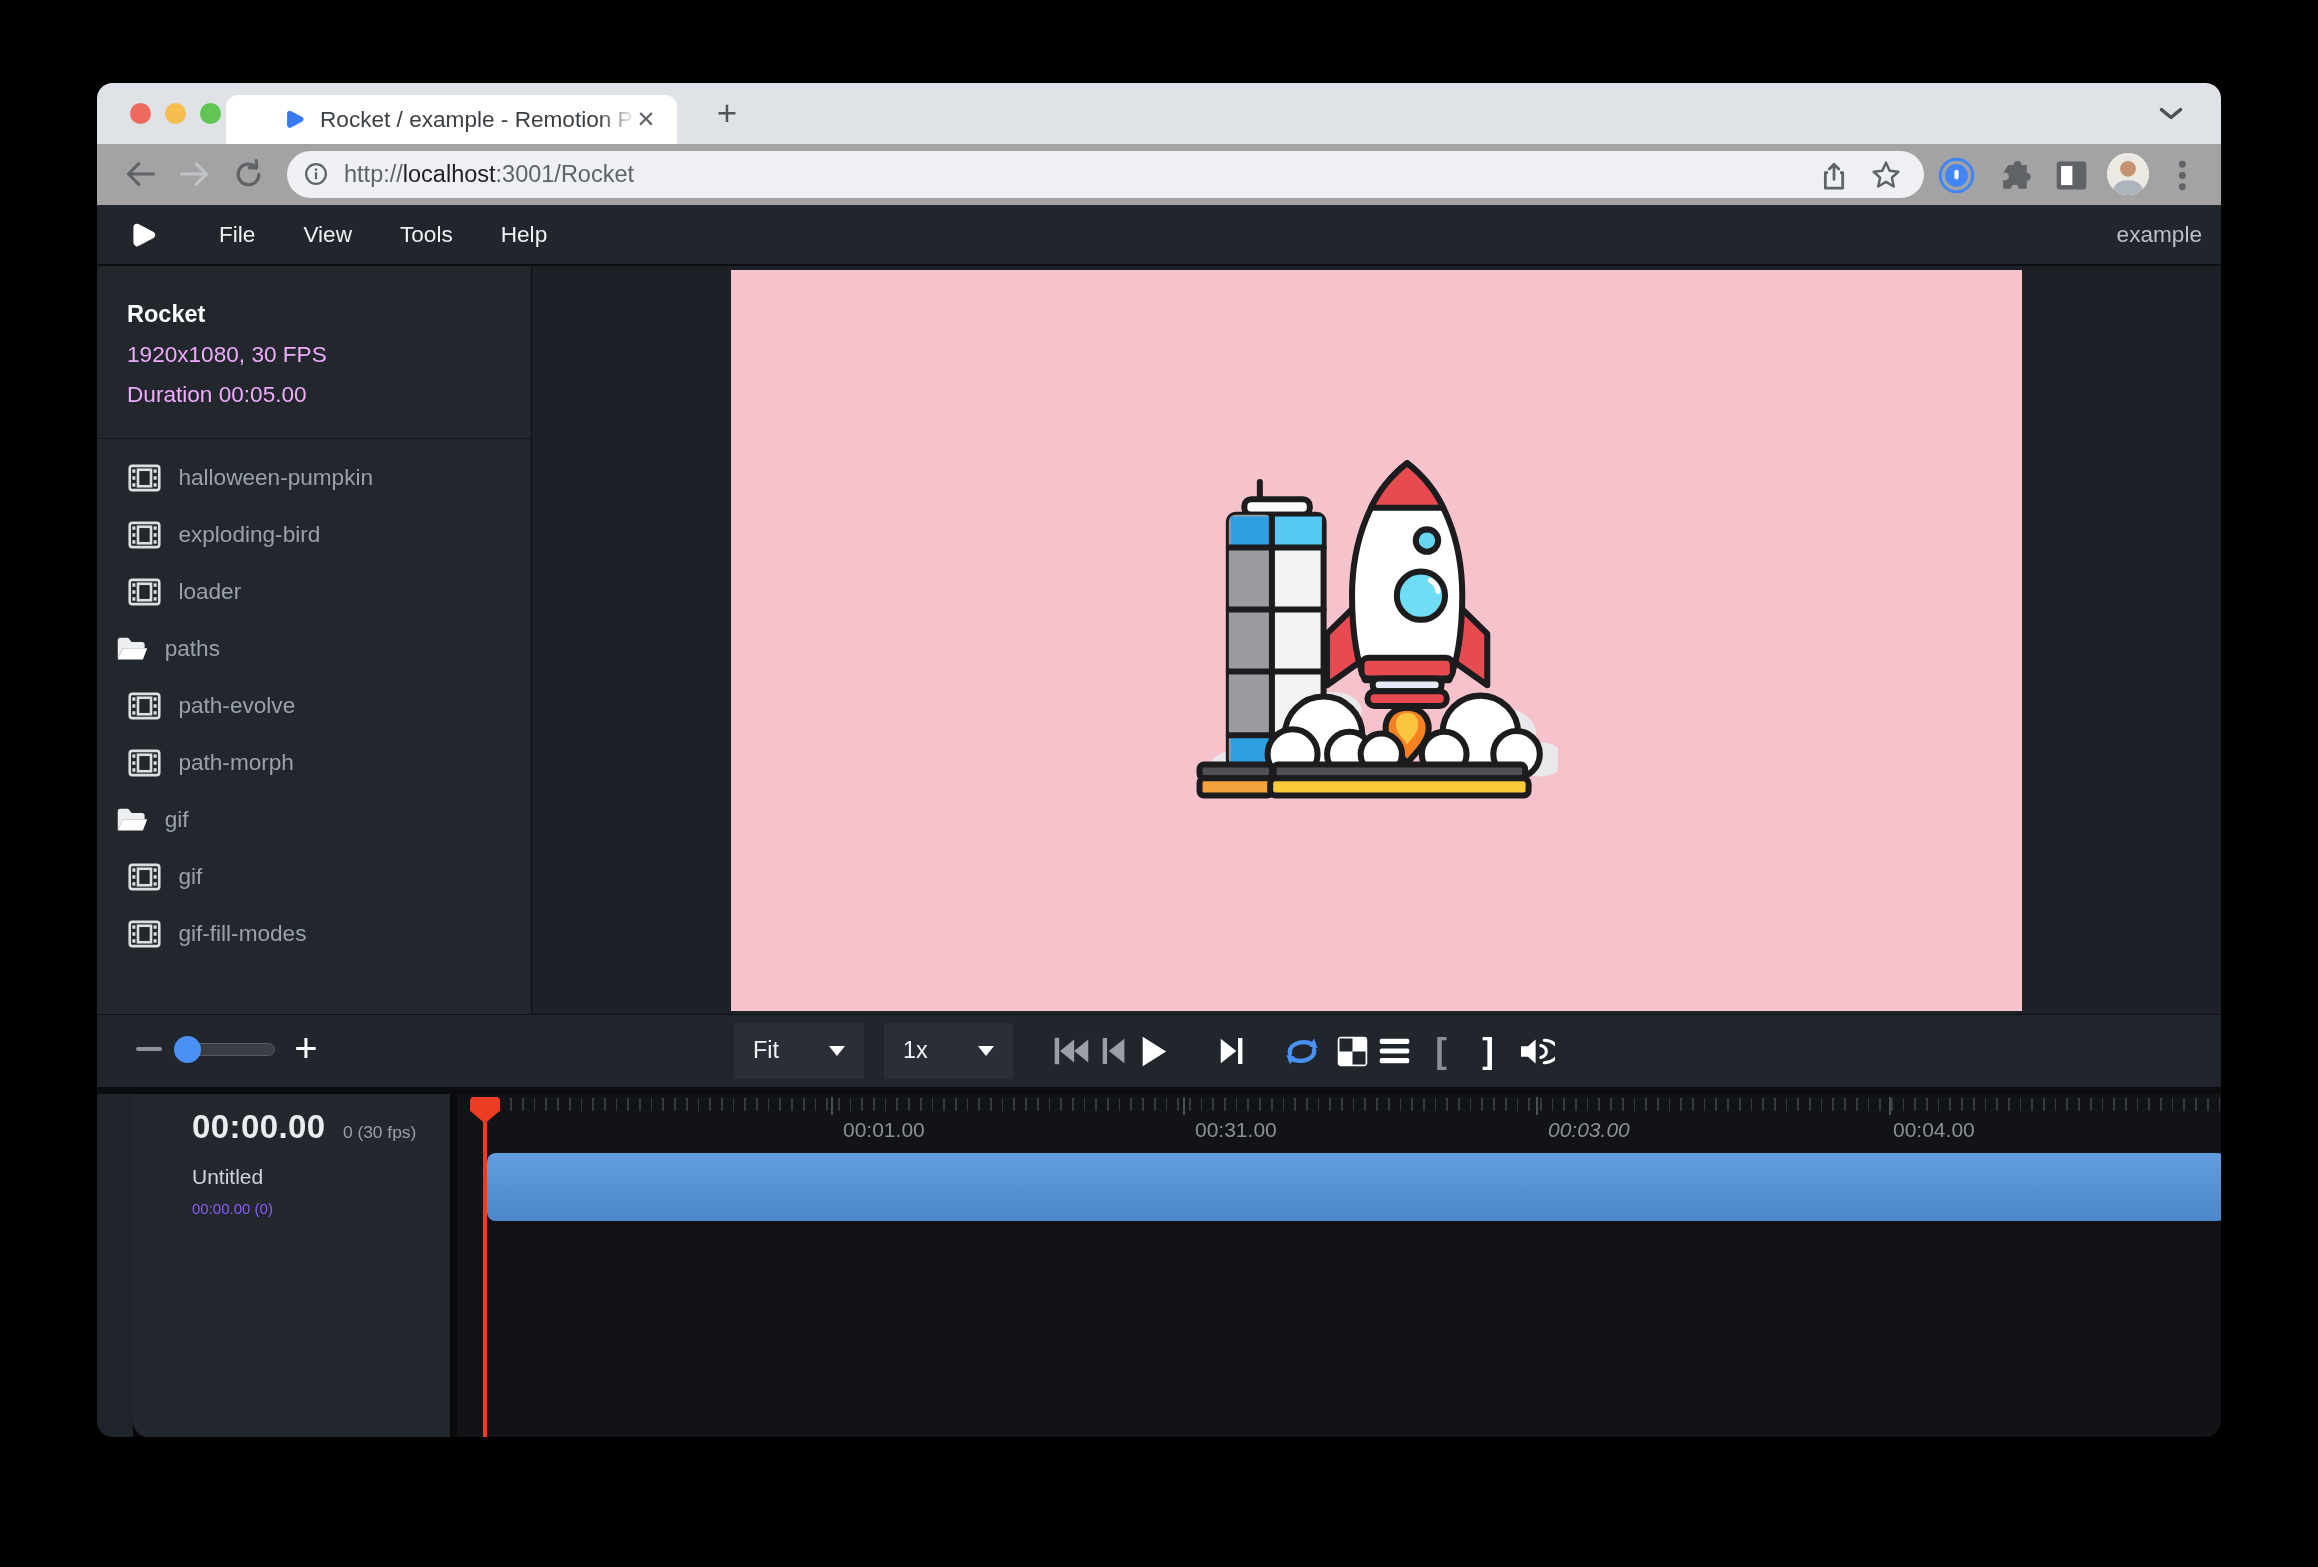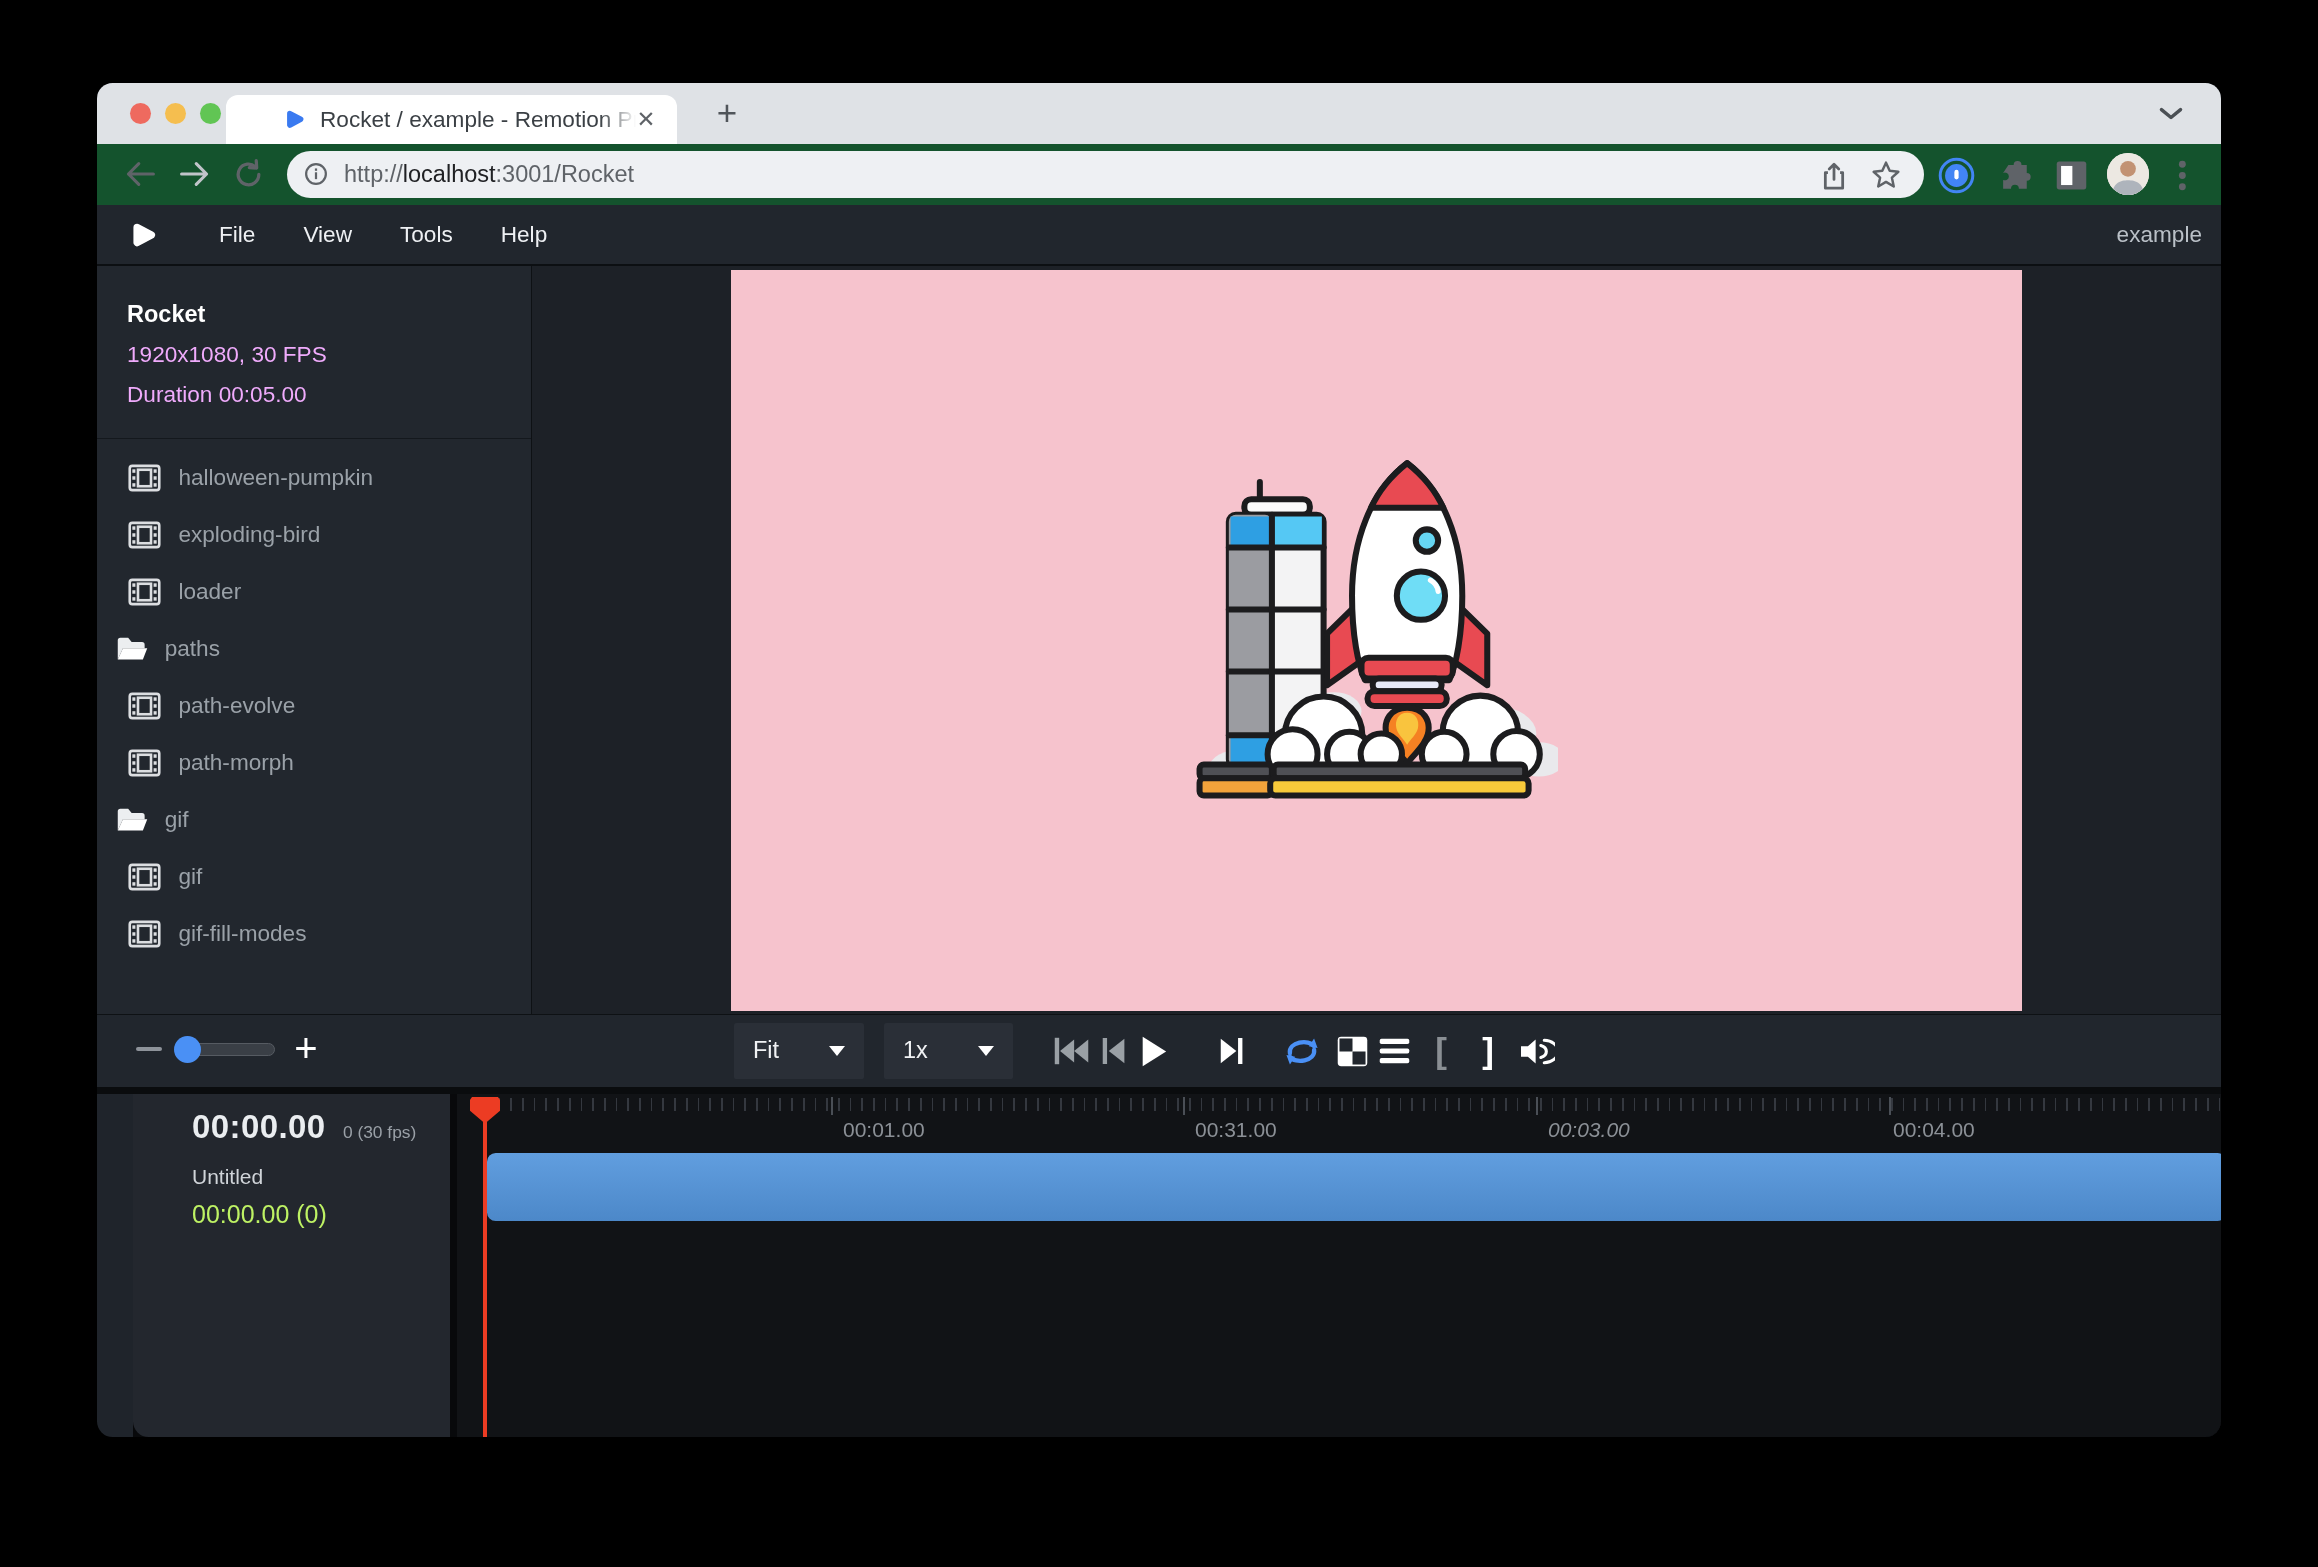--- a/index.html
+++ b/index.html
@@ -20,21 +20,21 @@
     font-size:22.6px;color:#3b4045;white-space:nowrap;overflow:hidden;}
   .tab-fade{position:absolute;left:374px;top:0;width:45px;height:49px;
     background:linear-gradient(90deg,rgba(255,255,255,0),#fff 80%);}
   .tab-close{position:absolute;right:12px;top:0;width:38px;height:49px;line-height:49px;text-align:center;
     font-size:22.6px;color:#5f6368;cursor:default;}
   .newtab{position:absolute;left:609px;top:9.6px;width:42px;height:42px;border-radius:50%;
     font-size:35px;font-weight:300;color:#50555a;text-align:center;line-height:40px;}
   .strip-chevron{position:absolute;right:37px;top:24px;}
 
   
-  .toolbar{position:relative;height:61px;background:#14532d;flex:0 0 auto;}
+  .toolbar{position:relative;height:61px;background:#a3a3a3;flex:0 0 auto;}
   .navbtn{position:absolute;top:11.3px;width:38px;height:38px;display:flex;align-items:center;justify-content:center;}
   .omnibox{position:absolute;left:190px;top:7px;width:1637px;height:47px;background:#eef0f3;border-radius:23.5px;}
   .omni-info{position:absolute;left:17.4px;top:11.3px;}
   .omni-url{position:absolute;left:57px;top:0;height:47px;line-height:47px;font-size:23.5px;color:#5f6368;white-space:nowrap;}
   .omni-url b{color:#202124;font-weight:400;}
   .omni-share{position:absolute;right:77px;top:9.6px;}
   .omni-star{position:absolute;right:22.6px;top:8.7px;}
   .tbicon{position:absolute;top:12px;width:38px;height:38px;display:flex;align-items:center;justify-content:center;}
   .avatar{position:absolute;left:2010px;top:8.7px;width:42px;height:42px;border-radius:50%;overflow:hidden;background:#e9e5e0;}
 
@@ -78,21 +78,21 @@
   .pb{position:absolute;top:17.4px;width:38px;height:38px;display:flex;align-items:center;justify-content:center;}
   .bracket{font-size:35px;font-weight:bold;line-height:38px;}
 
   
   .timeline{flex:1;display:flex;background:#08090b;min-height:0;margin-left:36px;}
   .tl-left{width:317px;background:#23272e;padding:14px 0 0 59px;flex:0 0 auto;border-radius:0 0 0 15.7px;}
   .tl-time-row{display:flex;align-items:baseline;gap:17.4px;}
   .tl-time{font-size:33px;font-weight:bold;color:#eaedf0;letter-spacing:0.4px;}
   .tl-frame{font-size:17.4px;color:#9aa0a7;}
   .tl-name{margin-top:19px;font-size:21px;color:#d0d4d9;}
-  .tl-sub{margin-top:11.3px;font-size:25px;color:#bef264;}
+  .tl-sub{margin-top:11.3px;font-size:15px;color:#8b5cf6;}
   .tl-gap{width:7px;flex:0 0 auto;}
   .tl-track{flex:1;position:relative;background:#111316;overflow:hidden;border-radius:0 0 15.7px 0;}
   .ticks{position:absolute;left:30px;right:0;top:4.3px;height:13px;
     background:repeating-linear-gradient(90deg,#34383f 0 1.7px,transparent 1.7px 11.7px);}
   .rtick{position:absolute;top:2.6px;width:1.7px;height:18px;background:#4a4f56;}
   .rlabel{position:absolute;top:23.5px;font-size:21px;color:#8b9096;white-space:nowrap;}
   .clip{position:absolute;left:30px;top:59px;width:1739px;height:68px;border-radius:8.7px;
     background:linear-gradient(180deg,#619edf,#4c88c9);}
   .playhead-line{position:absolute;left:26px;top:2.6px;bottom:0;width:3.5px;background:var(--c-playhead,#ec3c23);z-index:5;}
   .playhead-cap{position:absolute;left:13px;top:2.6px;width:30px;height:27px;background:var(--c-playhead,#ec3c23);z-index:6;

